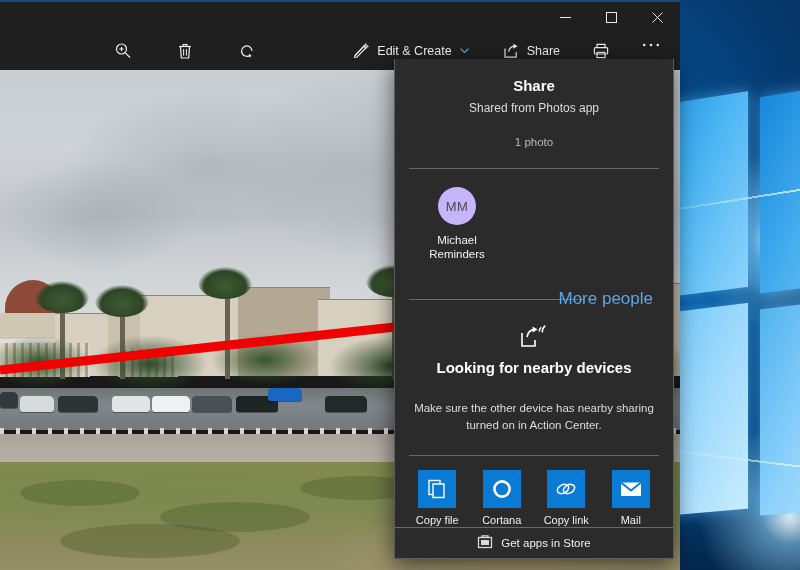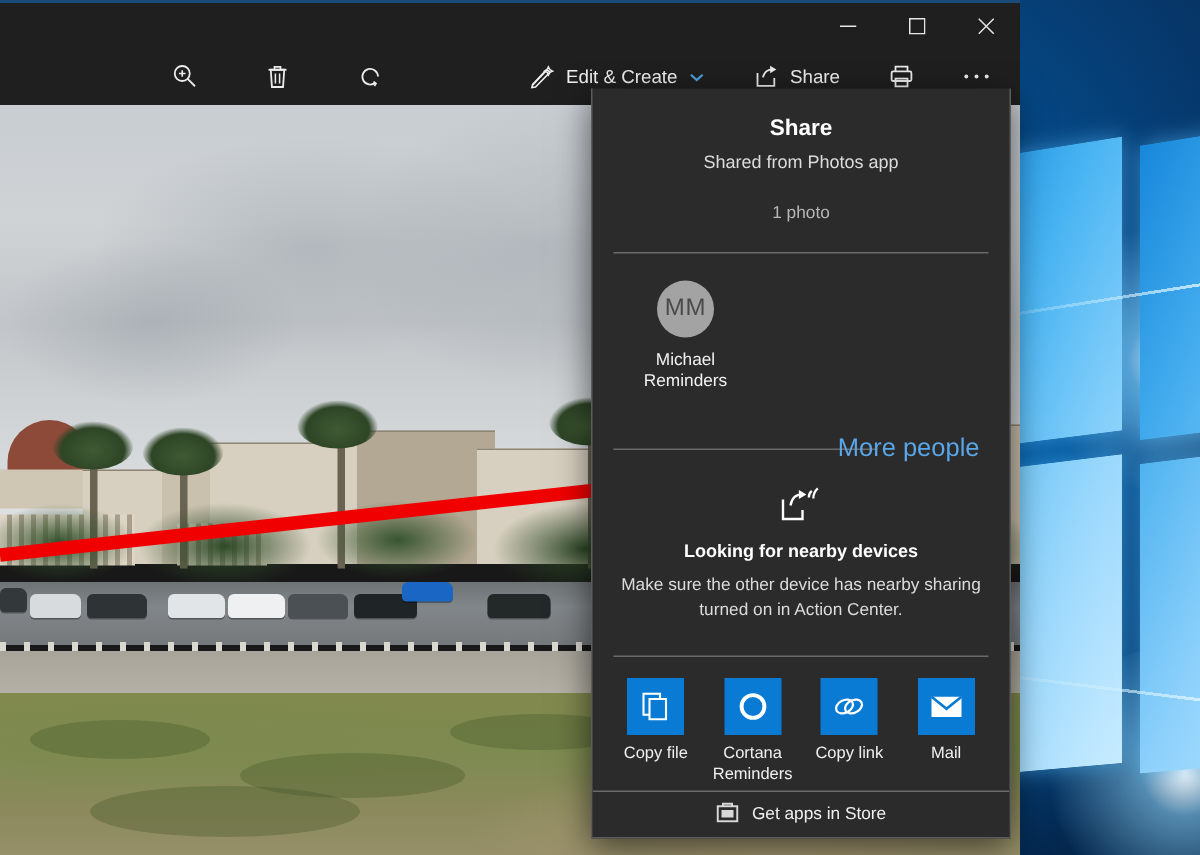--- a/index.html
+++ b/index.html
@@ -78,21 +78,21 @@
   }
 
   .toolbar {
     height: 38px;
     background: #1f1f1f;
     display: flex;
     align-items: center;
     position: relative;
   }
   .tb-left { display: flex; align-items: center; margin-left: 108px; gap: 32px; }
-  .tb-right { display: flex; align-items: center; position: absolute; right: 14px; gap: 20px; }
+  .tb-right { display: flex; align-items: flex-start; position: absolute; right: 14px; gap: 20px; }
   .tb-item {
     display: flex; align-items: center; gap: 7px;
     color: #f0f0f0; font-size: 12.5px;
     padding: 5px 6px; border-radius: 2px;
     white-space: nowrap;
   }
   .tb-icon { display: inline-flex; align-items: center; justify-content: center; }
 
   
   .photo-area {
@@ -225,23 +225,23 @@
     min-height: 96px;
   }
   .contact {
     width: 88px;
     margin-left: 18px;
     text-align: center;
   }
   .avatar {
     width: 38px; height: 38px;
     border-radius: 50%;
-    background: #a3a3a3;
+    background: #c4b5fd;
     color: #4a4a4a;
-    font-size: 16px;
+    font-size: 13px;
     display: flex; align-items: center; justify-content: center;
     margin: 0 auto 8px;
     letter-spacing: 0.5px;
   }
   .contact-name {
     color: #f2f2f2; font-size: 11.5px; line-height: 1.25; text-align: center;
   }
   .more-people-row {
     position: relative;
     height: 20px;
@@ -252,22 +252,22 @@
     right: 20px; top: -2px;
     color: #59a6e8; font-size: 17px;
   }
 
   .sp-nearby {
     padding: 12px 16px 14px;
     text-align: center;
   }
   .nearby-icon { margin-bottom: 6px; display: block; }
   .nearby-title {
-    color: #ffffff; font-size: 12px; font-weight: bold;
-    margin-bottom: 8px;
+    color: #ffffff; font-size: 15px; font-weight: bold;
+    margin-bottom: 24px;
   }
   .nearby-desc {
     color: #dcdcdc; font-size: 11.5px; line-height: 1.45;
   }
 
   .sp-apps {
     flex: 1;
     padding: 14px 10px 0;
     overflow: hidden;
   }

